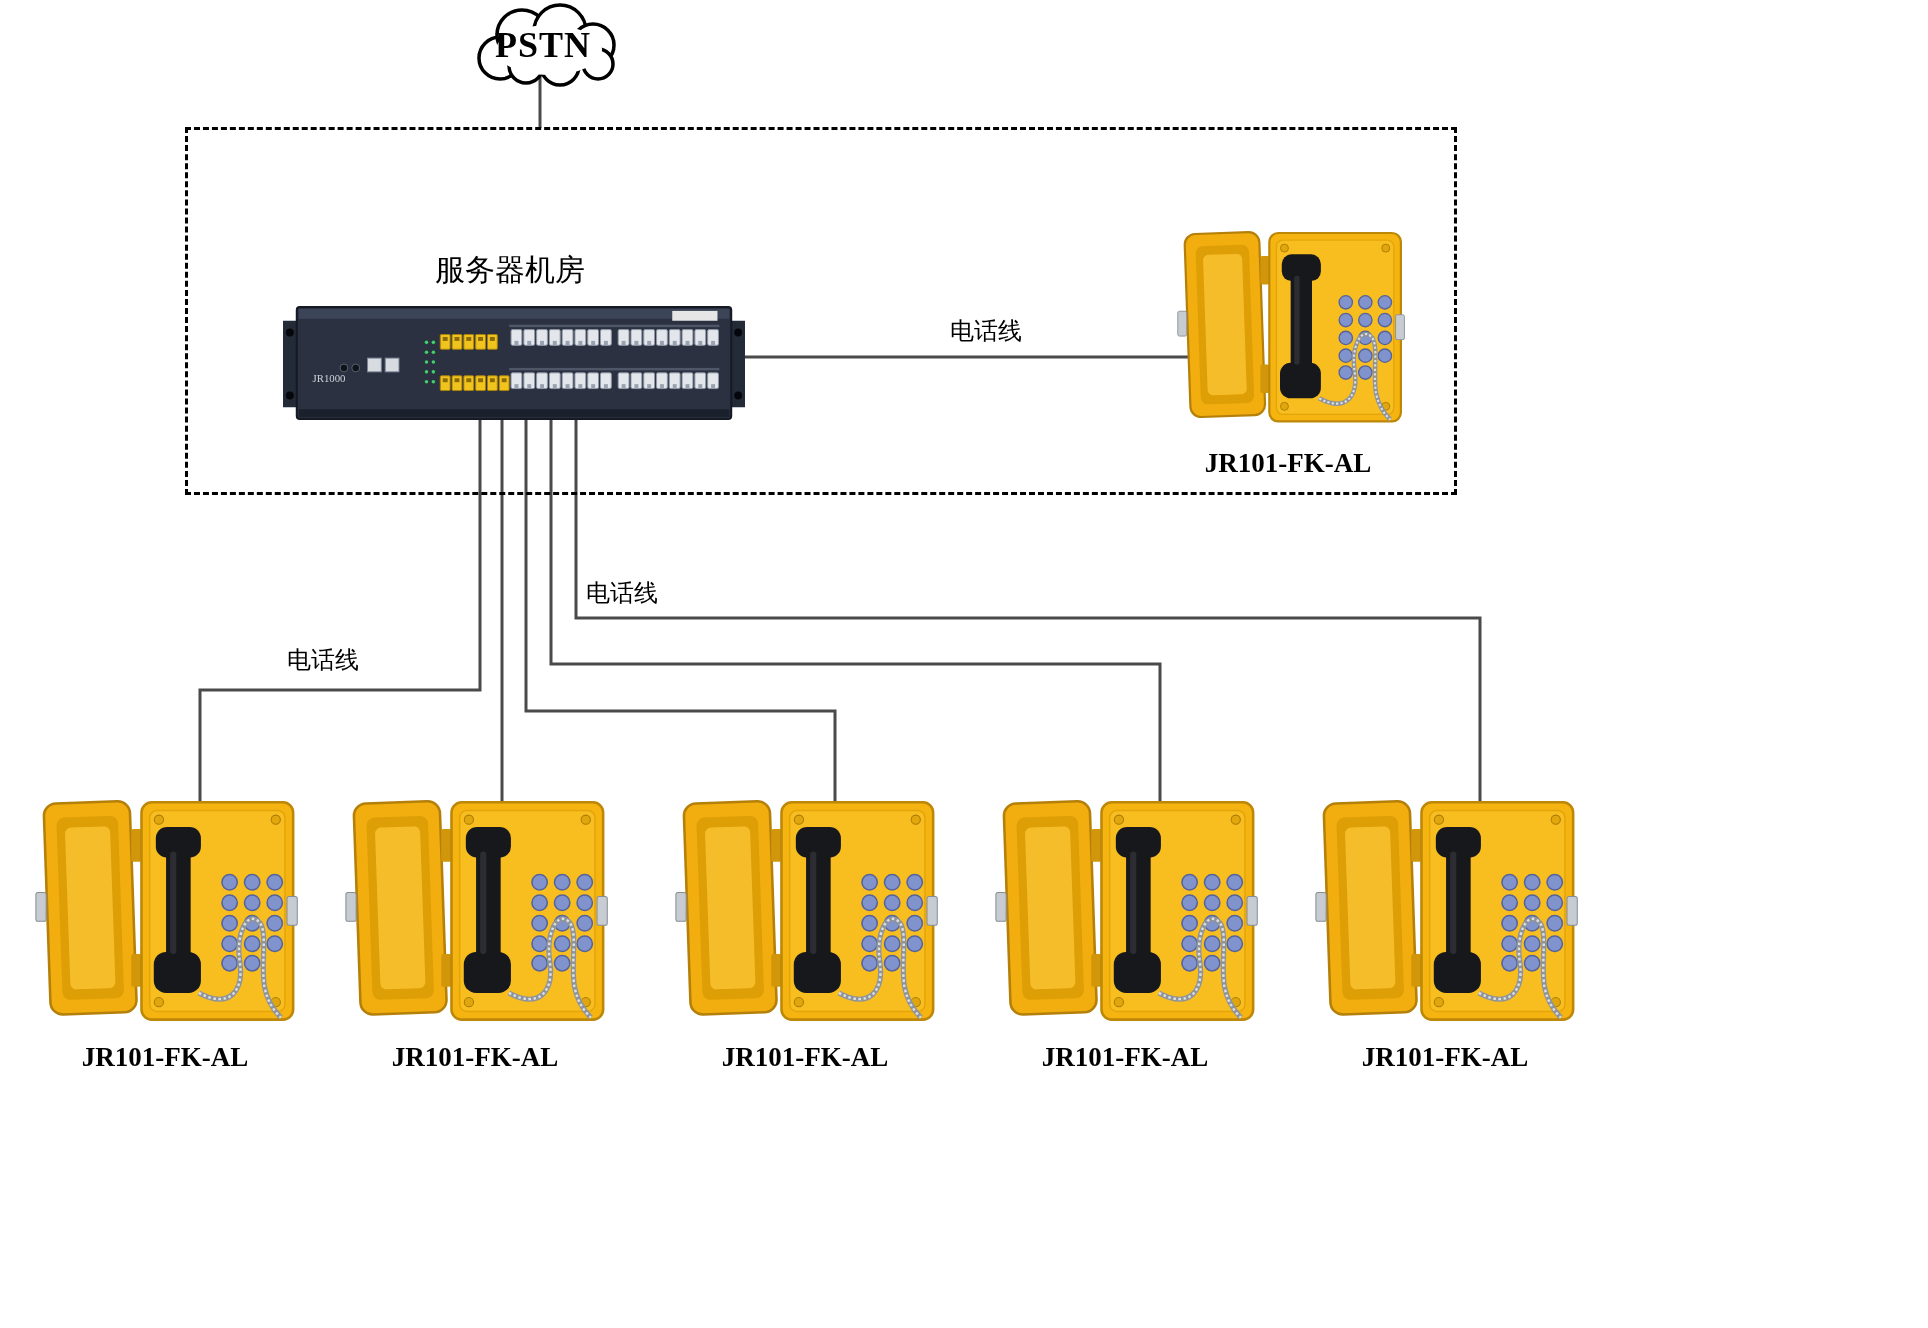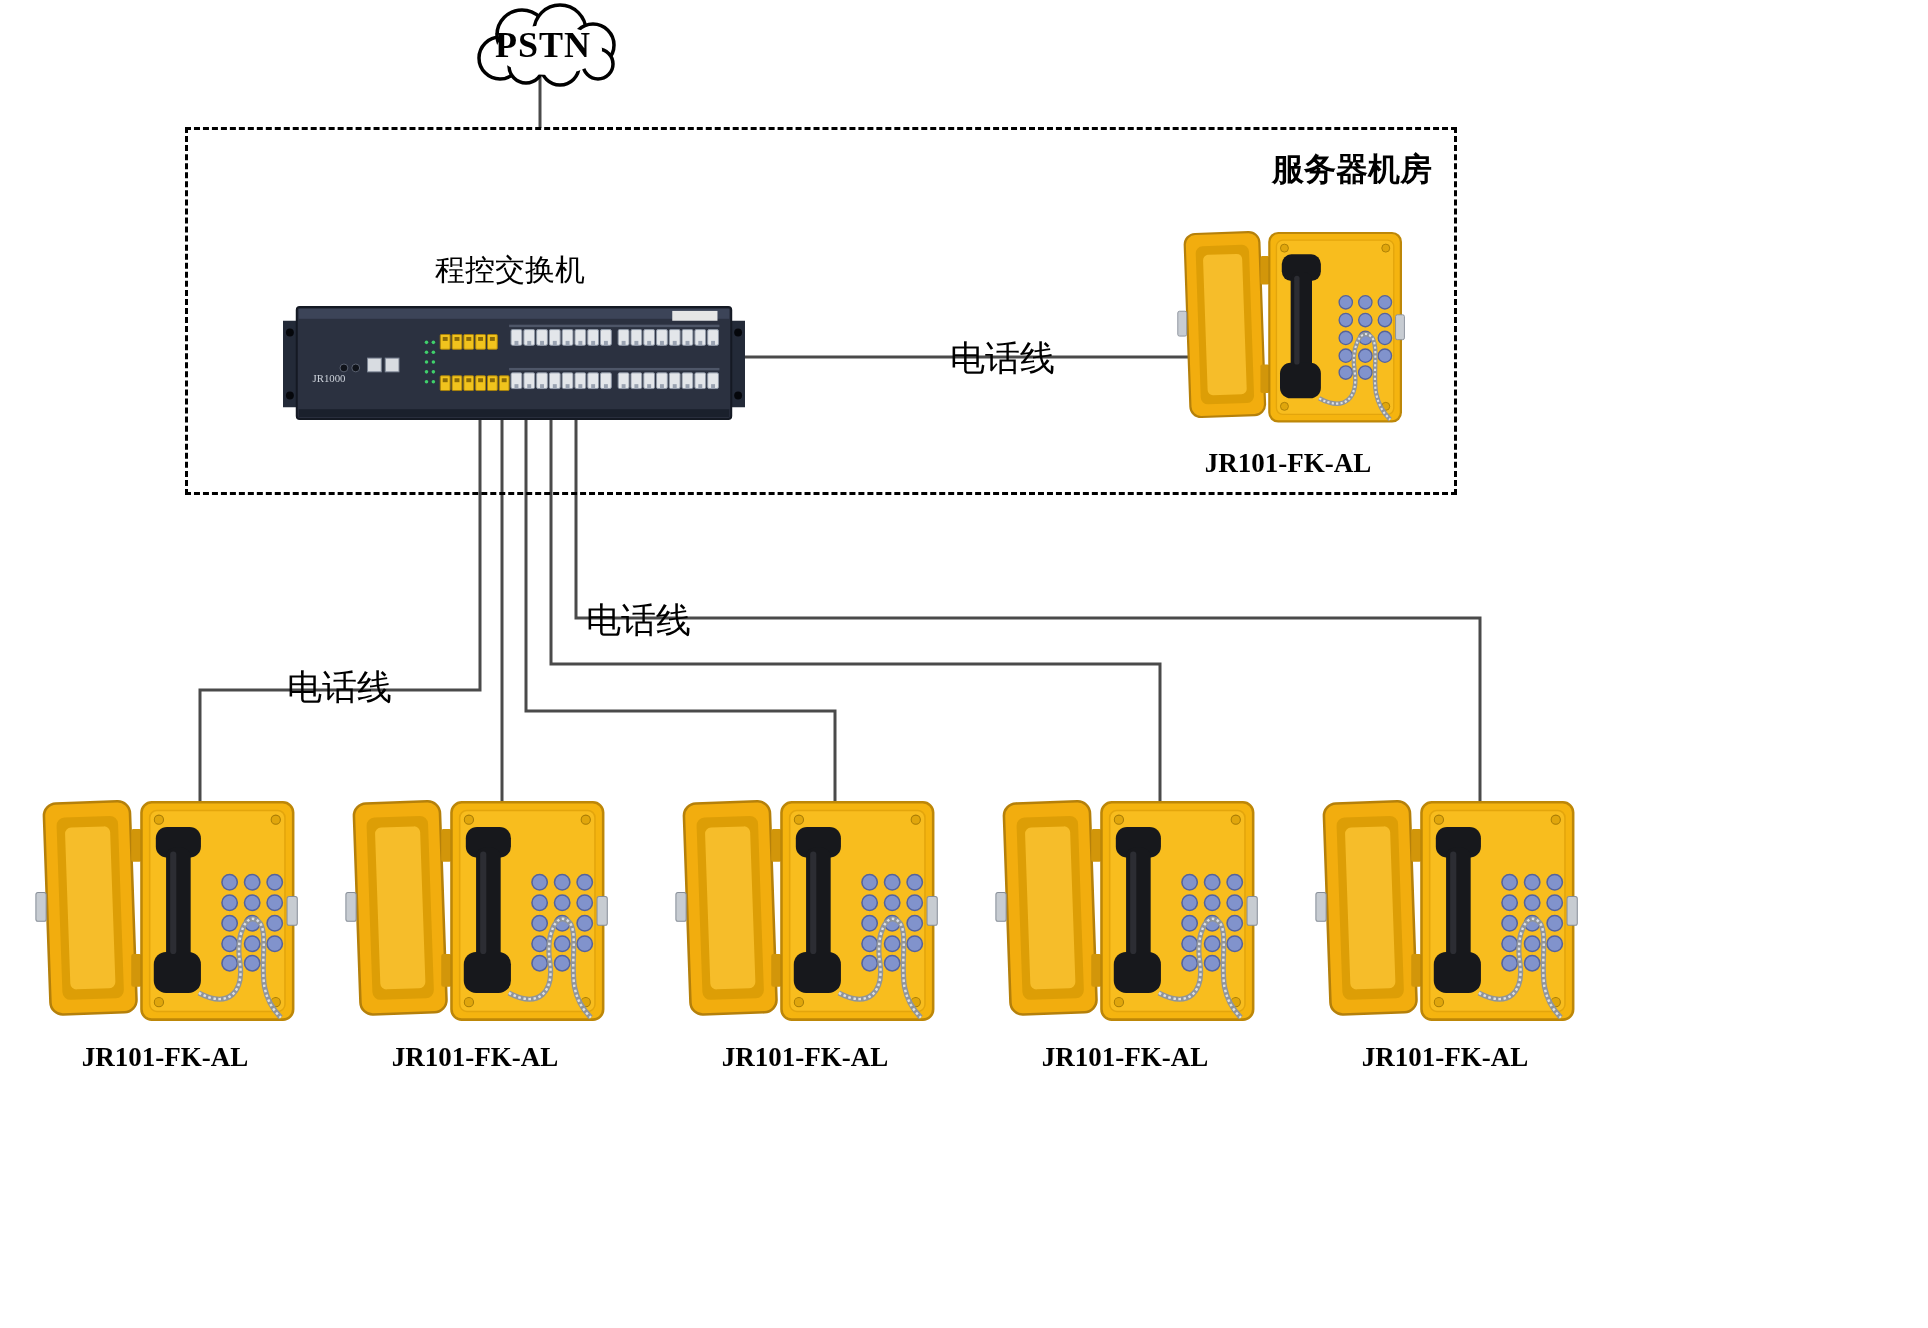--- a/index.html
+++ b/index.html
@@ -27,21 +27,21 @@
     position:absolute; left:1100px; top:148px; width:332px;
     text-align:right; font-size:32px; font-weight:700;
   }
 
   .switch-caption {
     position:absolute; left:360px; top:250px; width:300px;
     text-align:center; font-size:30px; font-weight:400;
   }
   .switch-svg { position:absolute; left:283px; top:297px; width:462px; height:134px; }
 
-  .line-label { position:absolute; font-size:35px; font-weight:400;margin-top:20px; }
+  .line-label { position:absolute; font-size:24px; font-weight:400; }
   .line-label.server { left:950px; top:315px; }
   .line-label.upper  { left:586px; top:577px; }
   .line-label.lower  { left:287px; top:644px; }
 
   .phone { position:absolute; }
   .phone.sr { left:1168px; top:203px; width:240px; height:252px; }
   .phone.f1 { left:22px;   top:790px; width:282px; height:246px; }
   .phone.f2 { left:332px;  top:790px; width:282px; height:246px; }
   .phone.f3 { left:662px;  top:790px; width:282px; height:246px; }
   .phone.f4 { left:982px;  top:790px; width:282px; height:246px; }
@@ -149,23 +149,22 @@
       <circle cx="145" cy="43" r="21"></circle>
       <circle cx="150" cy="62" r="15"></circle>
       <circle cx="112" cy="64" r="19"></circle>
       <circle cx="78" cy="64" r="17"></circle>
     </g>
     <ellipse cx="101" cy="48" rx="53" ry="25" fill="#ffffff" stroke="none"></ellipse>
   </svg>
   <div class="cloud-label">PSTN</div>
 
   <div class="room-box"></div>
-  <div class="room-title">服务器机房</div>
-
-  <div class="switch-caption">程控交换机</div>
+
+  <div class="switch-caption">服务器机房</div>
   <svg class="switch-svg" viewBox="0 0 470 136">
 
     <g>
       <rect x="0" y="24" width="14" height="88" fill="#232a38"></rect>
       <circle cx="7" cy="36" r="4" fill="#05070b"></circle>
       <circle cx="7" cy="100" r="4" fill="#05070b"></circle>
     </g>
     <g>
       <rect x="456" y="24" width="14" height="88" fill="#232a38"></rect>
       <circle cx="463" cy="36" r="4" fill="#05070b"></circle>

